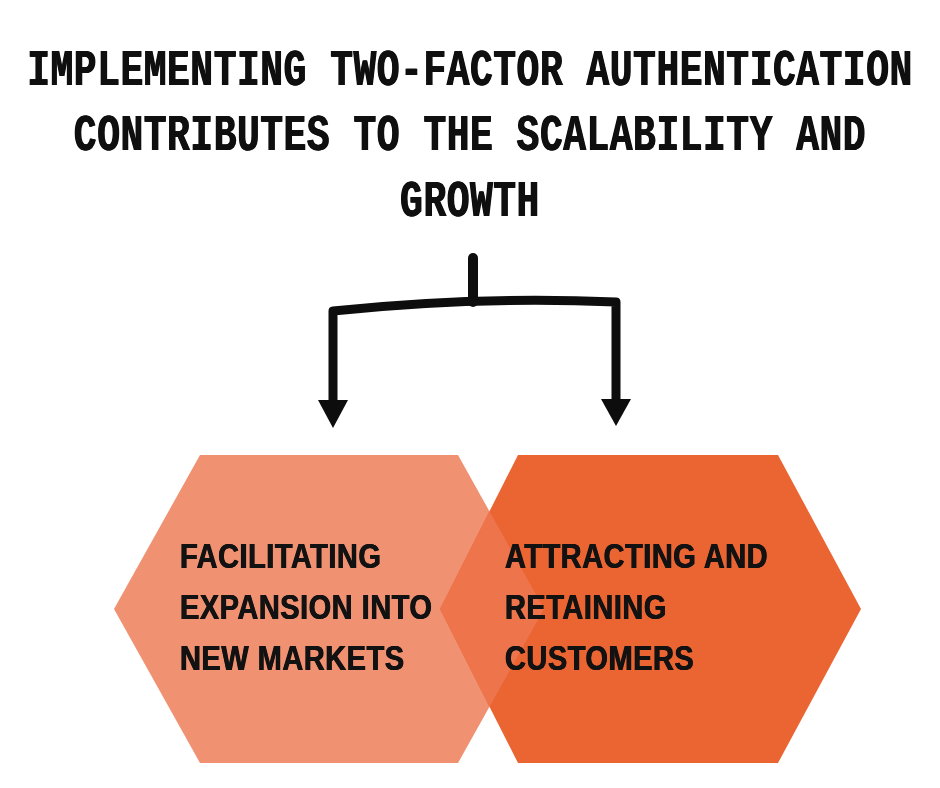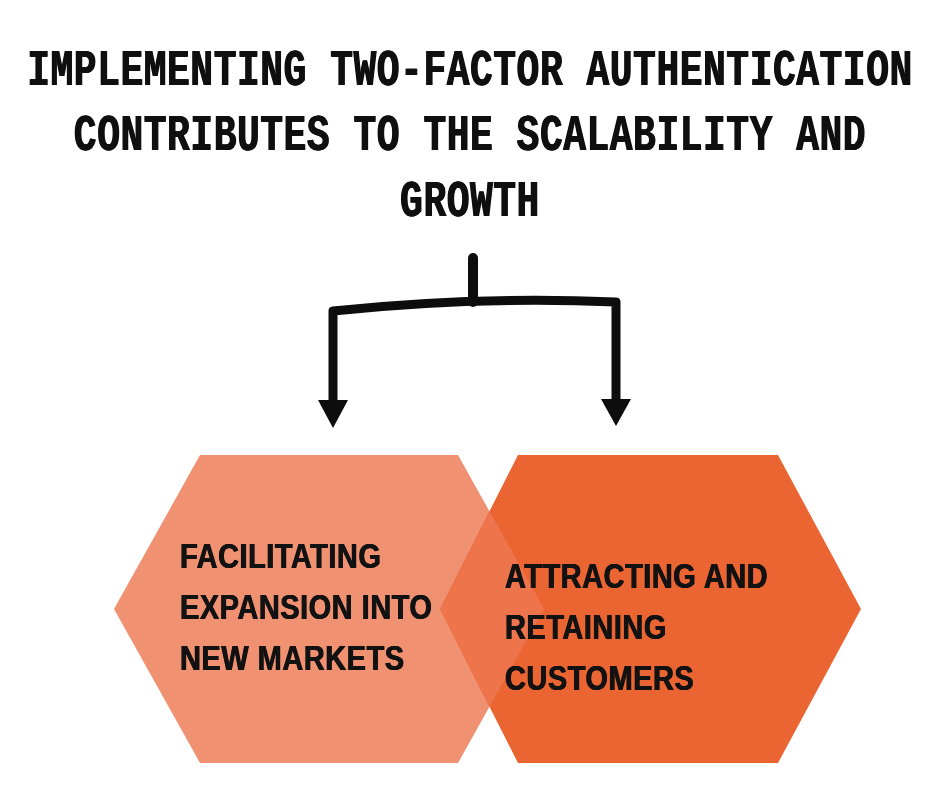--- a/index.html
+++ b/index.html
@@ -38,21 +38,21 @@
   .hex-line {
     height: 51px; line-height: 51px;
     font-size: 29px;
     font-weight: bold;
     letter-spacing: 0.5px;
     transform: scaleY(1.22);
     white-space: nowrap;
     text-shadow: 0.4px 0 currentColor, -0.4px 0 currentColor;
   }
   .hex-label-left  { left: 180px; top: 531px; width: 280px; }
-  .hex-label-right { left: 505px; top: 551px; width: 310px; }
+  .hex-label-right { left: 505px; top: 531px; width: 310px; }
 </style>
 </head>
 <body>
 
 <svg class="canvas-svg" width="940" height="788" viewBox="0 0 940 788">
   <defs>
     <clipPath id="clip-left-hex">
       <polygon points="114,609 200,455 458,455 544,609 458,763 200,763"></polygon>
     </clipPath>
   </defs>

